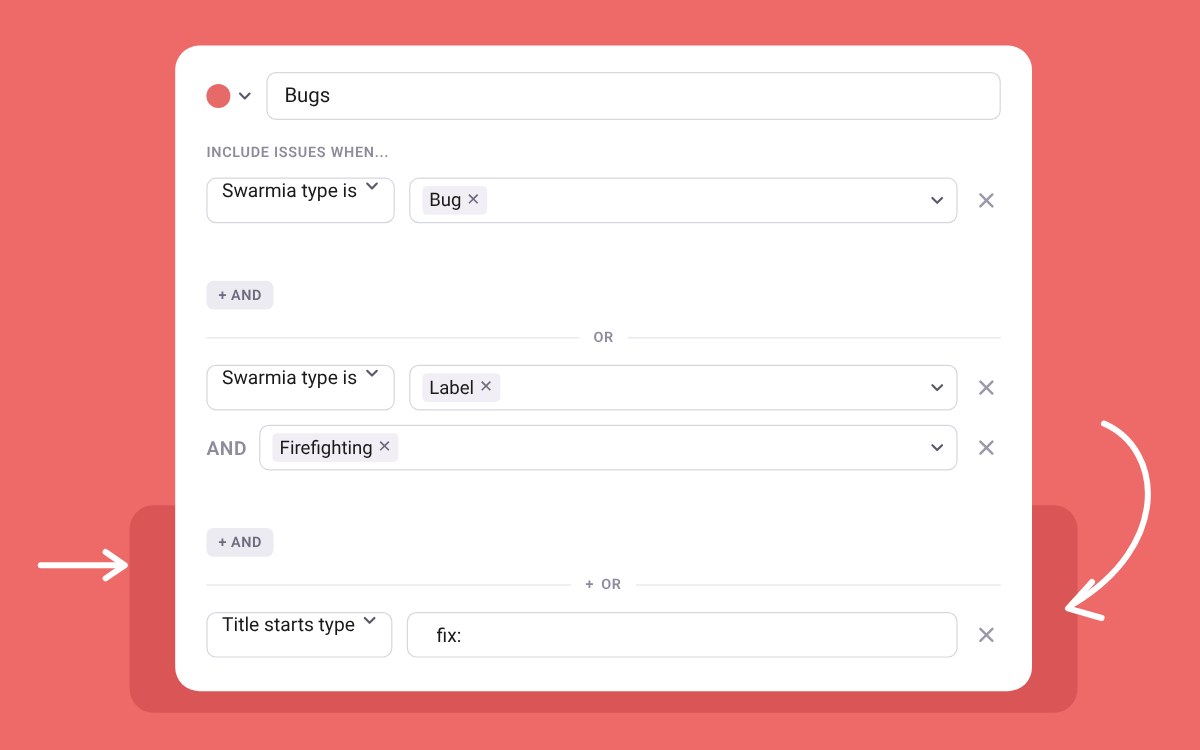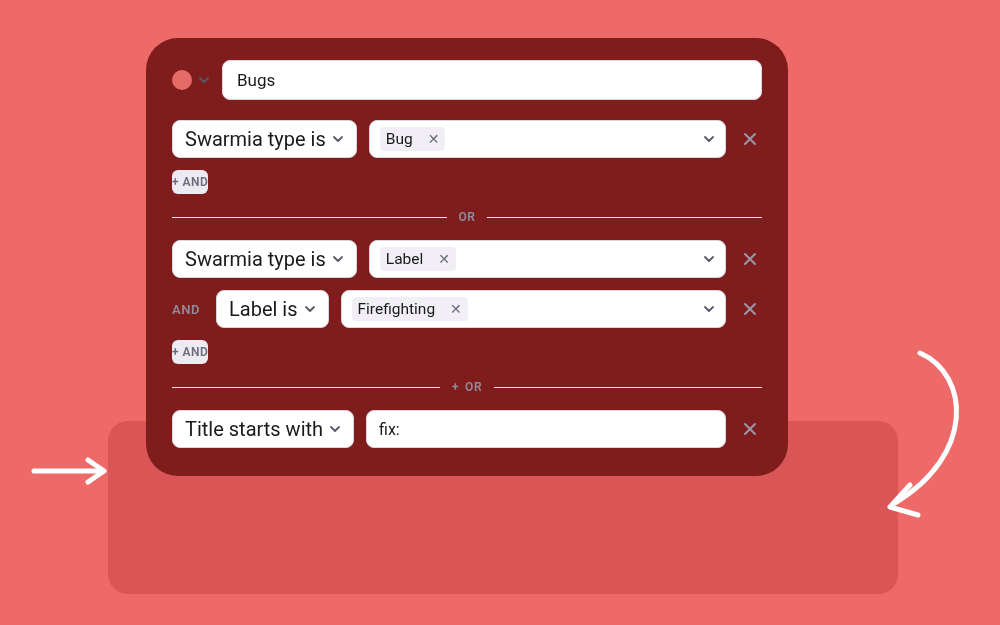--- a/index.html
+++ b/index.html
@@ -15,23 +15,23 @@
     top: 421px;
     width: 790px;
     height: 173px;
     background: #da5656;
     border-radius: 20px;
   }
   .card {
     position: absolute;
     left: 146px;
     top: 38px;
-    width: 642px;
-    background: #7f1d1d;
-    border-radius: 32px;
+    width: 714px;
+    background: #ffffff;
+    border-radius: 20px;
     padding: 22px 26px 28px 26px;
   }
   .header-row {
     display: flex;
     align-items: center;
     gap: 12px;
     margin-bottom: 20px;
   }
   .color-picker {
     display: flex;
@@ -64,28 +64,28 @@
     margin-bottom: 14px;
   }
   .rule-row {
     display: flex;
     align-items: center;
     gap: 12px;
     margin-bottom: 12px;
   }
   .drop-btn {
     display: inline-flex;
-    align-items: center;
+    align-items: flex-start;
     gap: 6px;
     height: 38px;
     padding: 0 12px;
     border: 1px solid #d8d6e0;
     border-radius: 8px;
     background: #fff;
-    font-size: 20px;
+    font-size: 16px;
     color: #1a1a1a;
     cursor: pointer;
     font-family: inherit;
     white-space: nowrap;
   }
   .value-box {
     flex: 1;
     min-width: 0;
     display: flex;
     align-items: center;
@@ -98,59 +98,60 @@
     cursor: pointer;
     position: relative;
   }
   .value-box .end-chevron {
     position: absolute;
     right: 10px;
   }
   .chip {
     display: inline-flex;
     align-items: center;
-    gap: 15px;
+    gap: 4px;
     background: #f1eff5;
     border-radius: 4px;
     padding: 3px 6px;
     font-size: 15.5px;
     color: #1a1a1a;
   }
   .chip-x {
     font-size: 14px;
     color: #6d6a7c;
     cursor: pointer;
     line-height: 1;
   }
   .text-input {
     flex: 1;
     height: 38px;
     border: 1px solid #d8d6e0;
     border-radius: 8px;
-    padding: 0 12px;
+    padding: 0 24px;
     font-size: 16px;
     color: #1a1a1a;
     font-family: inherit;
   }
   .and-chip {
     display: inline-flex;
     align-items: center;
     gap: 4px;
     background: #edebf2;
     border-radius: 6px;
-    padding: 5px 0;
+    padding: 5px 10px;
     font-size: 12px;
     font-weight: 600;
     letter-spacing: 0.5px;
     color: #6d6a7c;
     cursor: pointer;
     margin-bottom: 4px;
+    margin-top: 36px;
   }
   .and-prefix {
-    font-size: 13px;
+    font-size: 16px;
     font-weight: 600;
     letter-spacing: 0.5px;
     color: #8e8b9c;
     width: 32px;
   }
   .row-delete {
     color: #9a97a8;
     cursor: pointer;
     padding: 4px;
     display:flex;
@@ -208,20 +209,21 @@
       <span class="chev">
         <svg width="12" height="12" viewBox="0 0 12 12">
             <path d="M2 4 L6 8 L10 4" stroke="#5b5869" stroke-width="1.8" fill="none" stroke-linecap="round" stroke-linejoin="round"></path>
           </svg>
       </span>
     </div>
     <input class="title-input" value="Bugs" style="">
   </div>
 
   
+  <div class="section-label">INCLUDE ISSUES WHEN...</div>
 
   
   <div class="rule-row">
     <button class="drop-btn">
       <span>Swarmia type is</span>
       <span class="chev">
         <svg width="12" height="12" viewBox="0 0 12 12">
             <path d="M2 4 L6 8 L10 4" stroke="#5b5869" stroke-width="1.8" fill="none" stroke-linecap="round" stroke-linejoin="round"></path>
           </svg>
       </span>
@@ -276,28 +278,20 @@
     <span class="row-delete">
       <svg width="16" height="16" viewBox="0 0 16 16">
           <path d="M3 3 L13 13 M13 3 L3 13" stroke="#9a97a8" stroke-width="2" stroke-linecap="round"></path>
         </svg>
     </span>
   </div>
 
   
   <div class="rule-row">
     <span class="and-prefix">AND</span>
-    <button class="drop-btn">
-      <span>Label is</span>
-      <span class="chev">
-        <svg width="12" height="12" viewBox="0 0 12 12">
-            <path d="M2 4 L6 8 L10 4" stroke="#5b5869" stroke-width="1.8" fill="none" stroke-linecap="round" stroke-linejoin="round"></path>
-          </svg>
-      </span>
-    </button>
     <div class="value-box">
       <span class="chip">
         <span>Firefighting</span>
         <span class="chip-x">✕</span>
       </span>
       <span class="chev end-chevron">
         <svg width="12" height="12" viewBox="0 0 12 12">
             <path d="M2 4 L6 8 L10 4" stroke="#5b5869" stroke-width="1.8" fill="none" stroke-linecap="round" stroke-linejoin="round"></path>
           </svg>
       </span>
@@ -317,21 +311,21 @@
       <span>+</span>
       <span>OR</span>
     </div>
     <div class="divider-line"></div>
   </div>
 
   
 
   <div class="rule-row" style="margin-bottom:0">
     <button class="drop-btn">
-      <span>Title starts with</span>
+      <span>Title starts type</span>
       <span class="chev">
         <svg width="12" height="12" viewBox="0 0 12 12">
             <path d="M2 4 L6 8 L10 4" stroke="#5b5869" stroke-width="1.8" fill="none" stroke-linecap="round" stroke-linejoin="round"></path>
           </svg>
       </span>
     </button>
     <input class="text-input" value="fix:" style="">
     <span class="row-delete">
       <svg width="16" height="16" viewBox="0 0 16 16">
           <path d="M3 3 L13 13 M13 3 L3 13" stroke="#9a97a8" stroke-width="2" stroke-linecap="round"></path>

